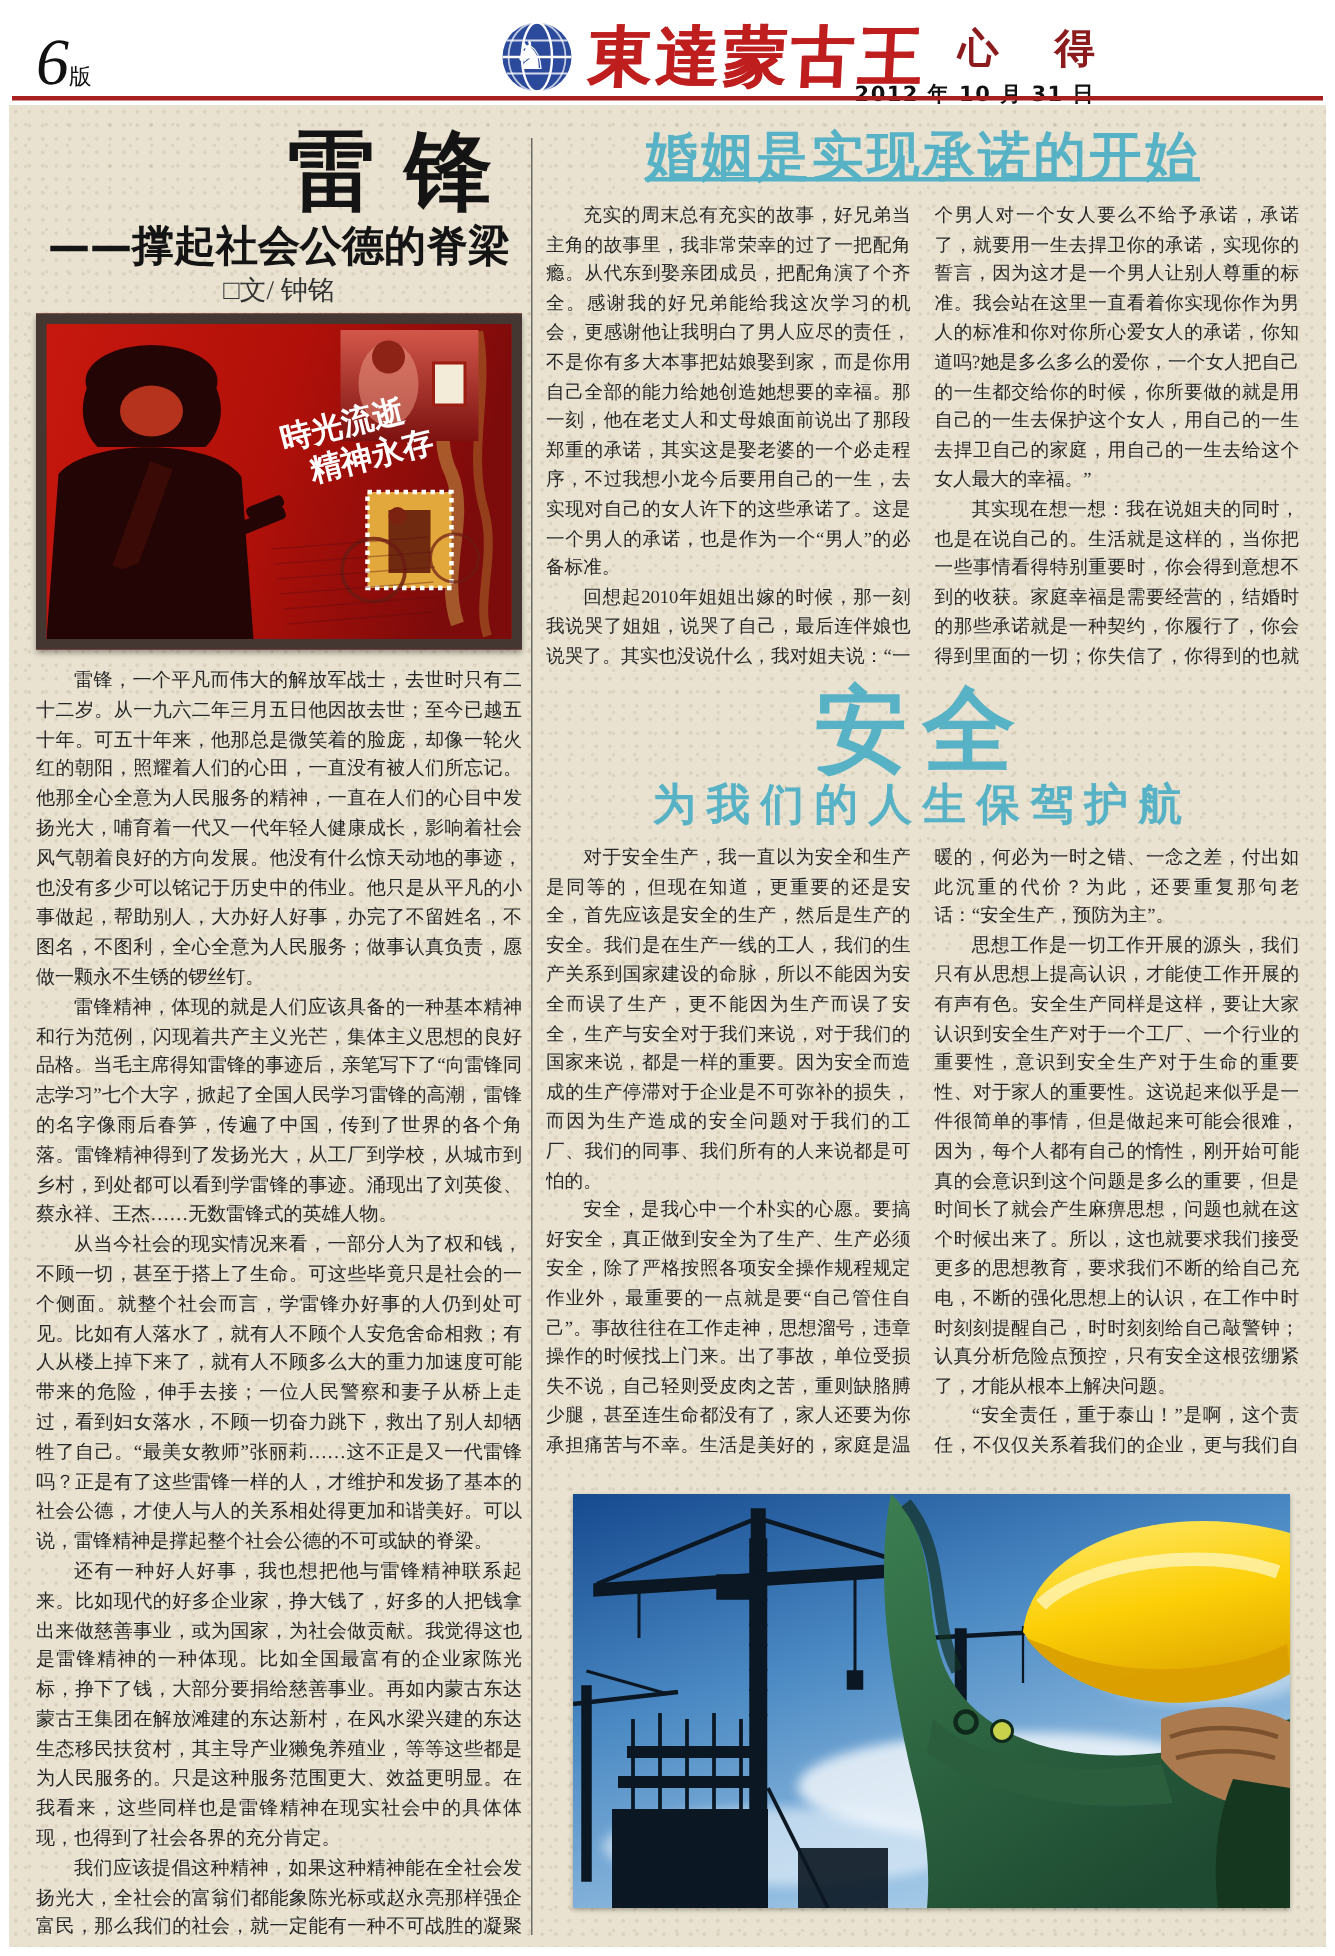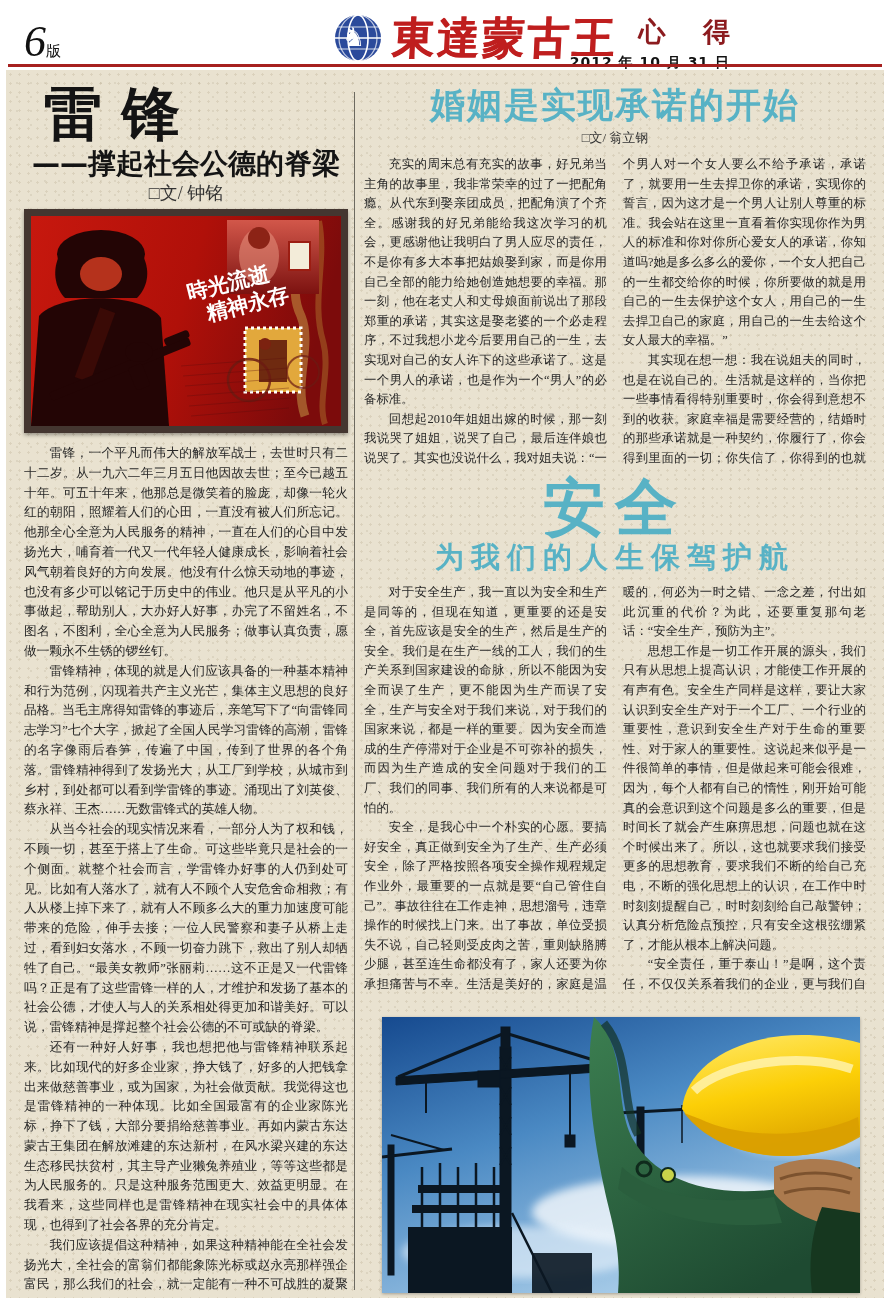--- a/index.html
+++ b/index.html
@@ -34,32 +34,32 @@
     font-family:"DejaVu Sans",sans-serif;margin-right:-14px;}
   .sec-date{font-size:14px;font-weight:bold;color:#111;margin-top:4px;
     font-family:"DejaVu Sans",sans-serif;letter-spacing:1px;}
   .rule{position:absolute;left:8px;top:64px;width:874px;height:3px;background:#a6201f;}
   
   .lpane{position:absolute;left:24px;top:84px;width:324px;}
   .divider{position:absolute;left:354px;top:92px;width:1px;height:1198px;background:#6d6a60;}
   .rpane{position:absolute;left:364px;top:84px;width:502px;}
   
   .l-title{font-family:"DejaVu Sans",sans-serif;font-weight:bold;font-size:58px;
-    line-height:60px;letter-spacing:20px;text-align:left;color:#141414;margin-left:20px;}
+    line-height:60px;letter-spacing:20px;text-align:right;color:#141414;margin-left:20px;}
   .l-sub{font-family:"DejaVu Sans",sans-serif;font-weight:bold;font-size:28px;
     line-height:32px;text-align:center;color:#141414;margin-top:4px;}
   .l-byline{font-size:18px;line-height:16px;text-align:center;color:#333;margin-top:5px;}
   .poster{margin-top:8px;width:310px;height:210px;border:7px solid #443630;
     box-shadow:0 2px 4px rgba(0,0,0,.35);background:#a01010;}
   .l-body{margin-top:11px;height:846px;overflow:hidden;text-align:justify;
     font-size:12.7px;line-height:19.8px;color:#272727;}
   .l-body p{margin:0;text-indent:2em;}
   
   .m-title{font-family:"DejaVu Sans",sans-serif;font-weight:bold;font-size:35px;
-    line-height:42px;text-align:center;color:#58b2c5;letter-spacing:2px;}
+    line-height:42px;text-align:center;color:#58b2c5;letter-spacing:2px;text-decoration:underline;}
   .m-byline{font-size:13px;line-height:18px;text-align:center;color:#333;margin-top:3px;}
   .cols{margin-top:8px;column-count:2;column-gap:16px;text-align:justify;
     font-size:12.4px;line-height:19.6px;color:#272727;overflow:hidden;}
   .cols p{margin:0;text-indent:2em;}
   .m-body{height:318px;}
   .s-titleblock{margin-top:4px;text-align:center;}
   .s-title{font-family:"DejaVu Sans",sans-serif;font-weight:bold;font-size:62px;
     line-height:62px;color:#58b2c5;letter-spacing:10px;}
   .s-sub{font-family:"DejaVu Sans",sans-serif;font-weight:bold;font-size:29px;
     line-height:36px;color:#58b2c5;letter-spacing:7px;}
@@ -172,21 +172,20 @@
     <p>雷锋精神，体现的就是人们应该具备的一种基本精神和行为范例，闪现着共产主义光芒，集体主义思想的良好品格。当毛主席得知雷锋的事迹后，亲笔写下了“向雷锋同志学习”七个大字，掀起了全国人民学习雷锋的高潮，雷锋的名字像雨后春笋，传遍了中国，传到了世界的各个角落。雷锋精神得到了发扬光大，从工厂到学校，从城市到乡村，到处都可以看到学雷锋的事迹。涌现出了刘英俊、蔡永祥、王杰……无数雷锋式的英雄人物。</p>
     <p>从当今社会的现实情况来看，一部分人为了权和钱，不顾一切，甚至于搭上了生命。可这些毕竟只是社会的一个侧面。就整个社会而言，学雷锋办好事的人仍到处可见。比如有人落水了，就有人不顾个人安危舍命相救；有人从楼上掉下来了，就有人不顾多么大的重力加速度可能带来的危险，伸手去接；一位人民警察和妻子从桥上走过，看到妇女落水，不顾一切奋力跳下，救出了别人却牺牲了自己。“最美女教师”张丽莉……这不正是又一代雷锋吗？正是有了这些雷锋一样的人，才维护和发扬了基本的社会公德，才使人与人的关系相处得更加和谐美好。可以说，雷锋精神是撑起整个社会公德的不可或缺的脊梁。</p>
     <p>还有一种好人好事，我也想把他与雷锋精神联系起来。比如现代的好多企业家，挣大钱了，好多的人把钱拿出来做慈善事业，或为国家，为社会做贡献。我觉得这也是雷锋精神的一种体现。比如全国最富有的企业家陈光标，挣下了钱，大部分要捐给慈善事业。再如内蒙古东达蒙古王集团在解放滩建的东达新村，在风水梁兴建的东达生态移民扶贫村，其主导产业獭兔养殖业，等等这些都是为人民服务的。只是这种服务范围更大、效益更明显。在我看来，这些同样也是雷锋精神在现实社会中的具体体现，也得到了社会各界的充分肯定。</p>
     <p>我们应该提倡这种精神，如果这种精神能在全社会发扬光大，全社会的富翁们都能象陈光标或赵永亮那样强企富民，那么我们的社会，就一定能有一种不可战胜的凝聚力。我真心希望，我们的社会能多一些像赵永亮这样新时代的雷锋，有雷锋精神在，不管时代怎样发展，怎样变化，我们国家的社会风尚都会朝着良好的方向发展。</p>
   </div>
 </div>
 
 <div class="rpane">
 
   <div class="m-title">婚姻是实现承诺的开始</div>
-  <div class="m-byline">□文/ 翁立钢</div>
   <div class="cols m-body">
     <p>充实的周末总有充实的故事，好兄弟当主角的故事里，我非常荣幸的过了一把配角瘾。从代东到娶亲团成员，把配角演了个齐全。感谢我的好兄弟能给我这次学习的机会，更感谢他让我明白了男人应尽的责任，不是你有多大本事把姑娘娶到家，而是你用自己全部的能力给她创造她想要的幸福。那一刻，他在老丈人和丈母娘面前说出了那段郑重的承诺，其实这是娶老婆的一个必走程序，不过我想小龙今后要用自己的一生，去实现对自己的女人许下的这些承诺了。这是一个男人的承诺，也是作为一个“男人”的必备标准。</p>
     <p>回想起2010年姐姐出嫁的时候，那一刻我说哭了姐姐，说哭了自己，最后连伴娘也说哭了。其实也没说什么，我对姐夫说：“一个男人对一个女人要么不给予承诺，承诺了，就要用一生去捍卫你的承诺，实现你的誓言，因为这才是一个男人让别人尊重的标准。我会站在这里一直看着你实现你作为男人的标准和你对你所心爱女人的承诺，你知道吗?她是多么多么的爱你，一个女人把自己的一生都交给你的时候，你所要做的就是用自己的一生去保护这个女人，用自己的一生去捍卫自己的家庭，用自己的一生去给这个女人最大的幸福。”</p>
     <p>其实现在想一想：我在说姐夫的同时，也是在说自己的。生活就是这样的，当你把一些事情看得特别重要时，你会得到意想不到的收获。家庭幸福是需要经营的，结婚时的那些承诺就是一种契约，你履行了，你会得到里面的一切；你失信了，你得到的也就那么一点。时常调节一下单调的生活，偶尔来点浪漫的情调，婚姻是需要经营的，合同双方必须严格履行合同所规定的一切，这样就会双方都受益。</p>
   </div>
 
   <div class="s-titleblock">
     <div class="s-title">安全</div>
     <div class="s-sub">为我们的人生保驾护航</div>
   </div>

